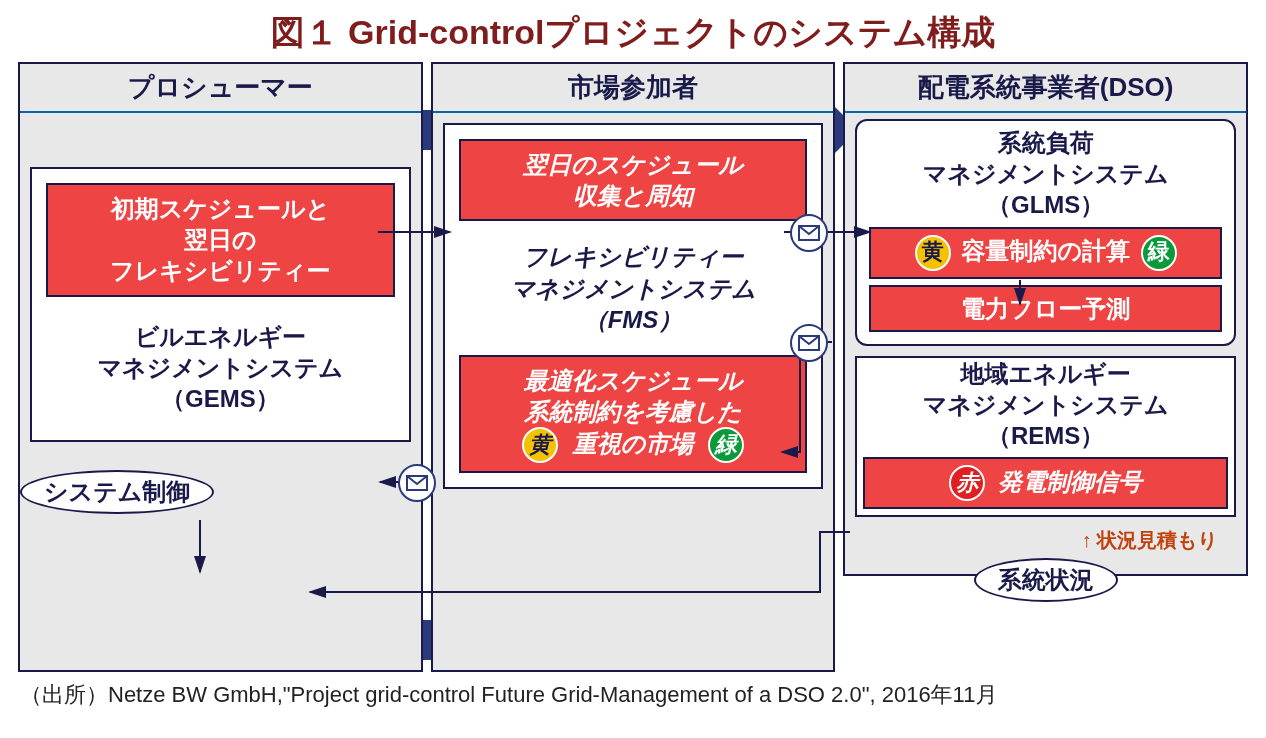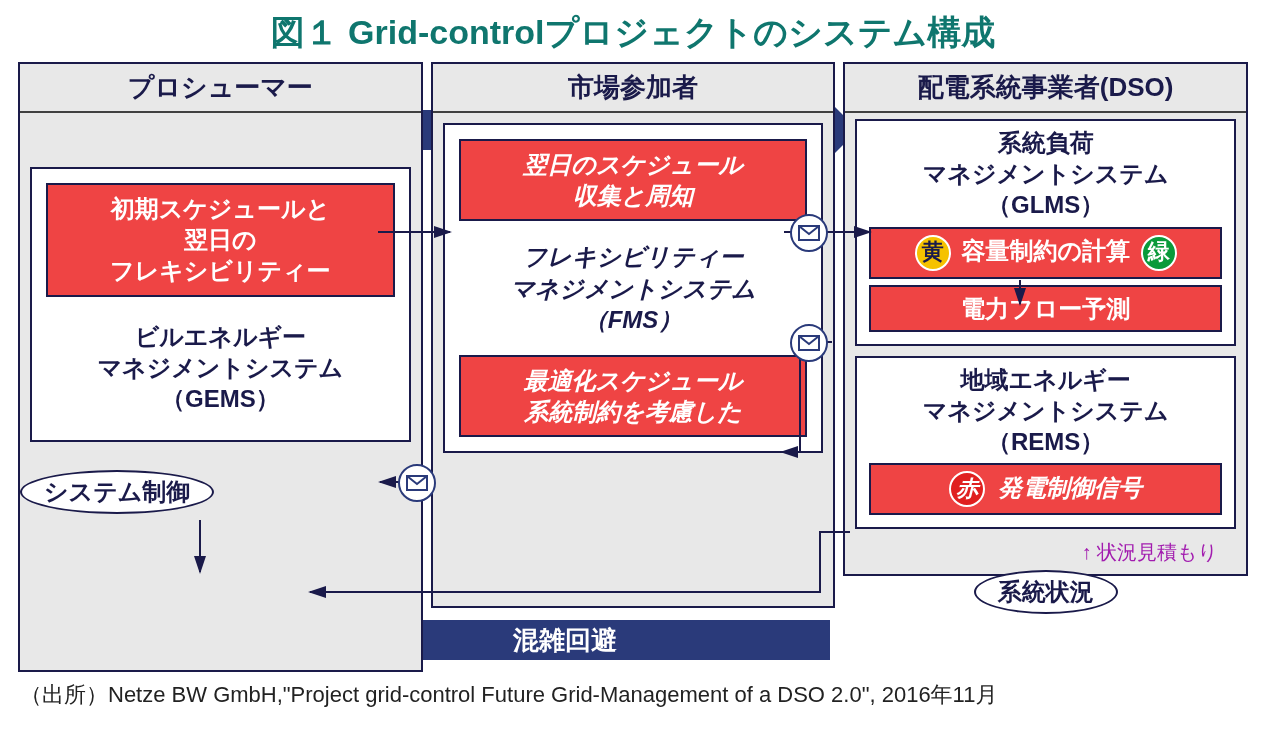--- a/index.html
+++ b/index.html
@@ -1,36 +1,36 @@
 <!DOCTYPE html>
 <html><head>
 <meta charset="utf-8">
 <style>
   * { box-sizing: border-box; margin: 0; padding: 0; }
   body { font-family: "Hiragino Sans", "Yu Gothic", "Meiryo", sans-serif; background: #fff; width: 1266px; height: 738px; position: relative; }
-  .title { text-align: center; font-size: 34px; font-weight: bold; color: #0f766e; padding: 10px 0 6px; }
+  .title { text-align: center; font-size: 34px; font-weight: bold; color: #7f1d1d; padding: 10px 0 6px; }
   .cols { display: flex; gap: 8px; padding: 0 18px; position: relative; }
   .col { flex: 1; border: 2px solid #1a1a4a; background: #e8e8e8; position: relative; }
-  .col-header { text-align: center; font-size: 26px; font-weight: bold; color: #1a1a4a; padding: 6px 0; border-bottom: 2px solid #404040; background: #e8e8e8; }
+  .col-header { text-align: center; font-size: 26px; font-weight: bold; color: #1a1a4a; padding: 6px 0; border-bottom: 2px solid #0369a1; background: #e8e8e8; }
   .inner { border: 2px solid #1a1a4a; margin: 10px; background: #fff; text-align: center; padding: 8px; position: relative; }
   .dkbox { background: #ef4444; color: #fff; border: 2px solid #1a1a4a; margin: 6px; padding: 8px 6px; font-size: 24px; font-weight: bold; text-align: center; line-height: 1.3; }
   .label { font-size: 24px; font-weight: bold; color: #1a1a4a; text-align: center; line-height: 1.3; }
   .ellipse { border: 2px solid #1a1a4a; border-radius: 50%; background: #fff; display: inline-block; padding: 4px 22px; font-size: 24px; font-weight: bold; color: #1a1a4a; }
   .dot { display: inline-flex; align-items: center; justify-content: center; width: 36px; height: 36px; border-radius: 50%; font-size: 22px; font-weight: bold; color: #fff; border: 2px solid #fff; vertical-align: middle; }
   .dot.y { background: #f5c200; color: #1a1a4a; }
   .dot.g { background: #0a9a3a; }
   .dot.r { background: #e02020; }
   .bigarrow { position: absolute; background: #2a3a7a; color: #fff; font-size: 26px; font-weight: bold; text-align: center; line-height: 40px; height: 40px; }
   .bigarrow.right::after { content: ""; position: absolute; right: -28px; top: -8px; border-left: 28px solid #2a3a7a; border-top: 28px solid transparent; border-bottom: 28px solid transparent; }
   .bigarrow.left::before { content: ""; position: absolute; left: -28px; top: -8px; border-right: 28px solid #2a3a7a; border-top: 28px solid transparent; border-bottom: 28px solid transparent; }
   .mail-icon { display: inline-flex; width: 38px; height: 38px; border: 2px solid #2a3a7a; border-radius: 50%; background: #fff; align-items: center; justify-content: center; position: absolute; z-index: 5; }
   .mail-icon svg { width: 22px; height: 16px; }
   .source { font-size: 22px; color: #222; padding: 8px 20px 0; }
   svg.ovarrow { position: absolute; top: 0; left: 0; pointer-events: none; z-index: 3; }
-  .smalltxt { font-size: 20px; font-weight: normal; color: #a21caf; margin-top: 8px; }
+  .smalltxt { font-size: 20px; font-weight: bold; color: #c2410c; margin-top: 8px; }
 </style>
 </head>
 <body>
 
 <div class="title">図１ Grid-controlプロジェクトのシステム構成</div>
 
 <div class="cols">
 
   <div class="bigarrow right" style="left:300px; top:48px; width:530px;">混雑予測</div>
   <div class="bigarrow left" style="left:300px; top:558px; width:530px;">混雑回避</div>
@@ -43,49 +43,54 @@
 フレキシビリティー</div>
       <div class="label" style="white-space:pre-line; padding:18px 0;">ビルエネルギー
 マネジメントシステム
 （GEMS）</div>
     </div>
     <div style="margin-top:28px;">
       <span class="ellipse">システム制御</span>
     </div>
   </div>
 
-  <div class="col" style="height:546px;">
+  <div class="col" style="height:610px;">
     <div class="col-header">市場参加者</div>
     <div class="inner" style="font-style:italic;">
       <div class="dkbox" style="white-space:pre-line;">翌日のスケジュール
 収集と周知</div>
       <div class="label" style="white-space:pre-line; padding:14px 0;">フレキシビリティー
 マネジメントシステム
 （FMS）</div>
       <div class="dkbox">
         <div>最適化スケジュール</div>
         <div>系統制約を考慮した</div>
+        <div>
+          <span class="dot y">黄</span>
+          <span style="margin:0 8px;">重視の市場</span>
+          <span class="dot g">緑</span>
+        </div>
       </div>
     </div>
   </div>
 
   <div class="col" style="height:514px;">
     <div class="col-header">配電系統事業者(DSO)</div>
-    <div class="inner" style="margin-top:6px; padding:6px;">
+    <div class="inner" style="margin-top:6px; padding:6px;border-radius:12px;">
       <div class="label" style="white-space:pre-line;">系統負荷
 マネジメントシステム
 （GLMS）</div>
       <div class="dkbox" style="padding:6px 2px;">
         <span class="dot y">黄</span>
         <span style="margin:0 4px;">容量制約の計算</span>
         <span class="dot g">緑</span>
       </div>
       <div class="dkbox" style="padding:6px;">電力フロー予測</div>
     </div>
-    <div class="inner" style="padding:6px;">
+    <div class="inner" style="padding:0;">
       <div class="label" style="white-space:pre-line;">地域エネルギー
 マネジメントシステム
 （REMS）</div>
       <div class="dkbox" style="padding:6px;font-style:italic;">
         <span class="dot r">赤</span>
         <span style="margin-left:6px;">発電制御信号</span>
       </div>
     </div>
     <div style="text-align:right; padding-right:28px;">
       <span class="smalltxt" style="font-size:20px;">↑ <span>状況見積もり</span></span>

